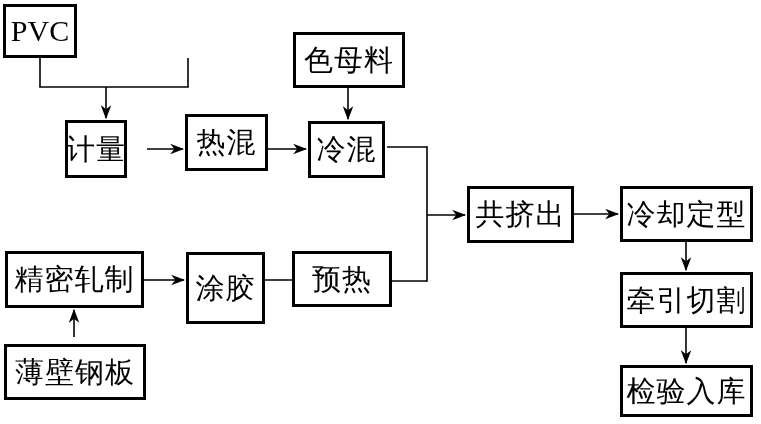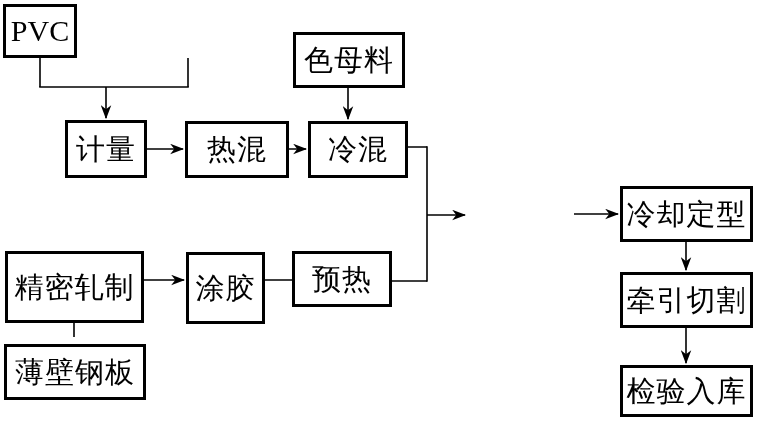--- a/index.html
+++ b/index.html
@@ -78,30 +78,31 @@
     <line x1="144" y1="280" x2="184" y2="280" marker-end="url(#arrow)"></line>
     <line x1="265" y1="280" x2="308" y2="280" marker-end="url(#arrow)"></line>
     <line x1="74" y1="337" x2="74" y2="310" marker-end="url(#arrow)"></line>
   </svg>
 
   <div class="node latin" style="left:3px;   top:4px;   width:74px;  height:54px">PVC</div>
 
 
   <div class="node" style="left:293px; top:32px;  width:112px; height:56px">色母料</div>
 
-  <div class="node" style="left:65px;  top:120px; width:82px;  height:58px">计量</div>
+  <div class="node" style="left:65px;  top:120px; width:62px;  height:58px">计量</div>
 
-  <div class="node" style="left:185px; top:121px; width:104px;  height:57px">热混</div>
+  <div class="node" style="left:185px; top:114px; width:83px;  height:57px">热混</div>
 
-  <div class="node" style="left:308px; top:121px; width:100px;  height:57px">冷混</div>
+  <div class="node" style="left:308px; top:121px; width:77px;  height:57px">冷混</div>
 
+  <div class="node" style="left:467px; top:186px; width:107px; height:57px">共挤出</div>
 
   <div class="node" style="left:620px; top:186px; width:133px; height:56px">冷却定型</div>
 
-  <div class="node" style="left:5px;   top:251px; width:139px; height:72px">精密轧制</div>
+  <div class="node" style="left:5px;   top:251px; width:139px; height:57px">精密轧制</div>
 
   <div class="node" style="left:186px; top:252px; width:79px;  height:72px">涂胶</div>
 
   <div class="node" style="left:292px; top:251px; width:100px;  height:56px">预热</div>
 
   <div class="node" style="left:620px; top:272px; width:133px; height:56px">牵引切割</div>
 
   <div class="node" style="left:4px;   top:344px; width:142px; height:56px">薄壁钢板</div>
 
   <div class="node" style="left:620px; top:365px; width:133px; height:52px">检验入库</div>

